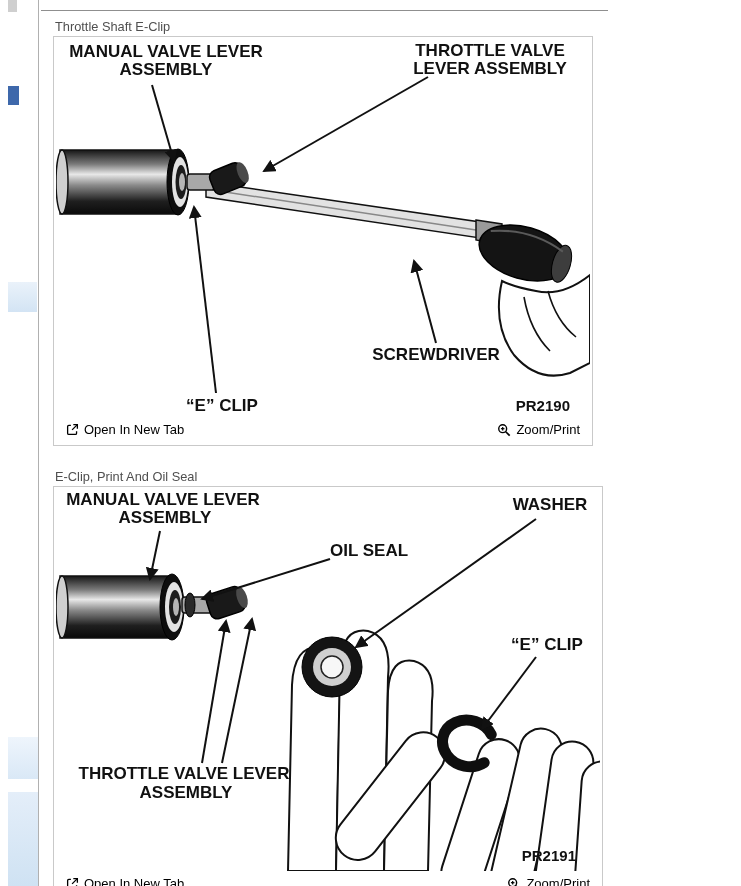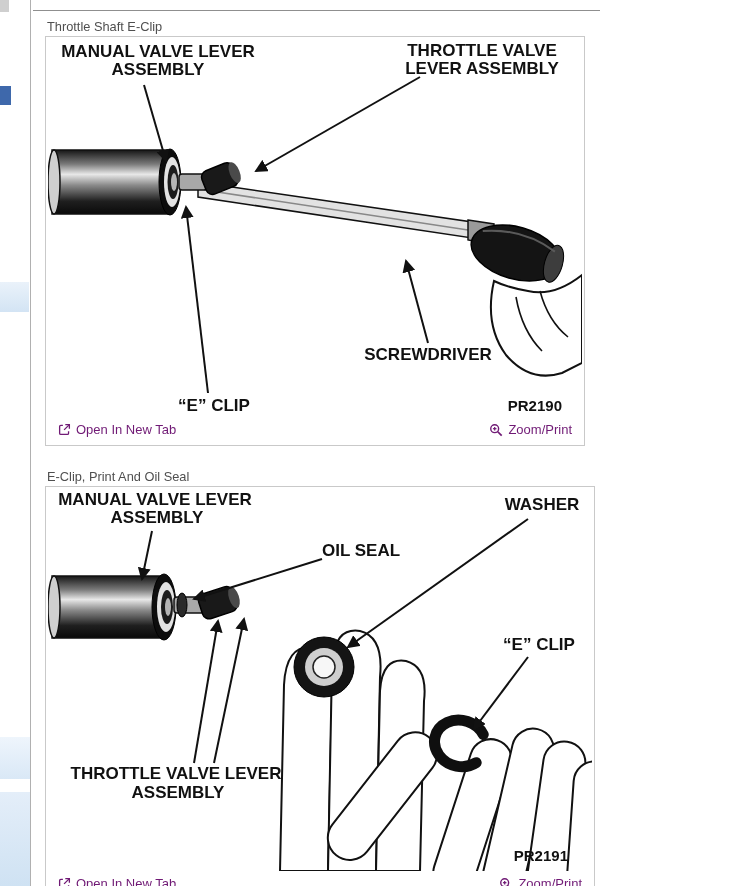--- a/index.html
+++ b/index.html
@@ -1,17 +1,17 @@
 <!DOCTYPE html>
 <html><head>
 <meta charset="utf-8">
 <style>
   html,body{margin:0;padding:0;background:#fff;}
   .stage{position:relative;width:600px;height:886px;overflow:hidden;background:#fff;
-         font-family:"Liberation Sans",sans-serif;}
+         font-family:"Liberation Sans",sans-serif;margin-left:8px;}
   
   .left-rail{position:absolute;left:0;top:0;width:31px;height:886px;background:#fff;
              border-right:1px solid #b0b0b0;box-sizing:border-box;}
   .artifact{position:absolute;}
   .a-topgray{left:0;top:0;width:9px;height:12px;background:#cfcfcf;}
   .a-blue{left:0;top:86px;width:11px;height:19px;background:#3e68ab;}
   .a-p1{left:0;top:282px;width:29px;height:30px;background:linear-gradient(180deg,#eaf2fa,#d3e4f4);}
   .a-p2{left:0;top:737px;width:30px;height:42px;background:linear-gradient(180deg,#eef5fc,#d9e8f6);}
   .a-p3{left:0;top:792px;width:30px;height:94px;background:linear-gradient(180deg,#e4eef9,#cfe2f3);}
   .top-rule{position:absolute;left:33px;right:0;top:10px;height:1px;background:#8f8f8f;}
@@ -20,21 +20,21 @@
   .cap1{top:19px;} .cap2{top:469px;}
 
   .fig-box{position:absolute;left:45px;background:#fff;border:1px solid #c9c9c9;
            box-sizing:border-box;padding:2px 2px 0 2px;}
   .box1{top:36px;width:540px;}
   .box2{top:486px;width:550px;}
   .diagram{display:block;background:#fff;}
 
   .fig-footer{display:flex;justify-content:space-between;align-items:center;
               padding:5px 10px 8px 10px;font-size:13px;}
-  .link{color:#701a75;text-decoration:none;display:inline-flex;align-items:center;gap:5px;}
+  .link{color:#000000;text-decoration:none;display:inline-flex;align-items:center;gap:5px;}
   .link svg{display:block;}
 
   .cursor{position:absolute;left:703px;top:360px;}
   svg text{font-family:"Liberation Sans",sans-serif;}
 </style>
 </head>
 <body>
 
 <div class="stage">
 

